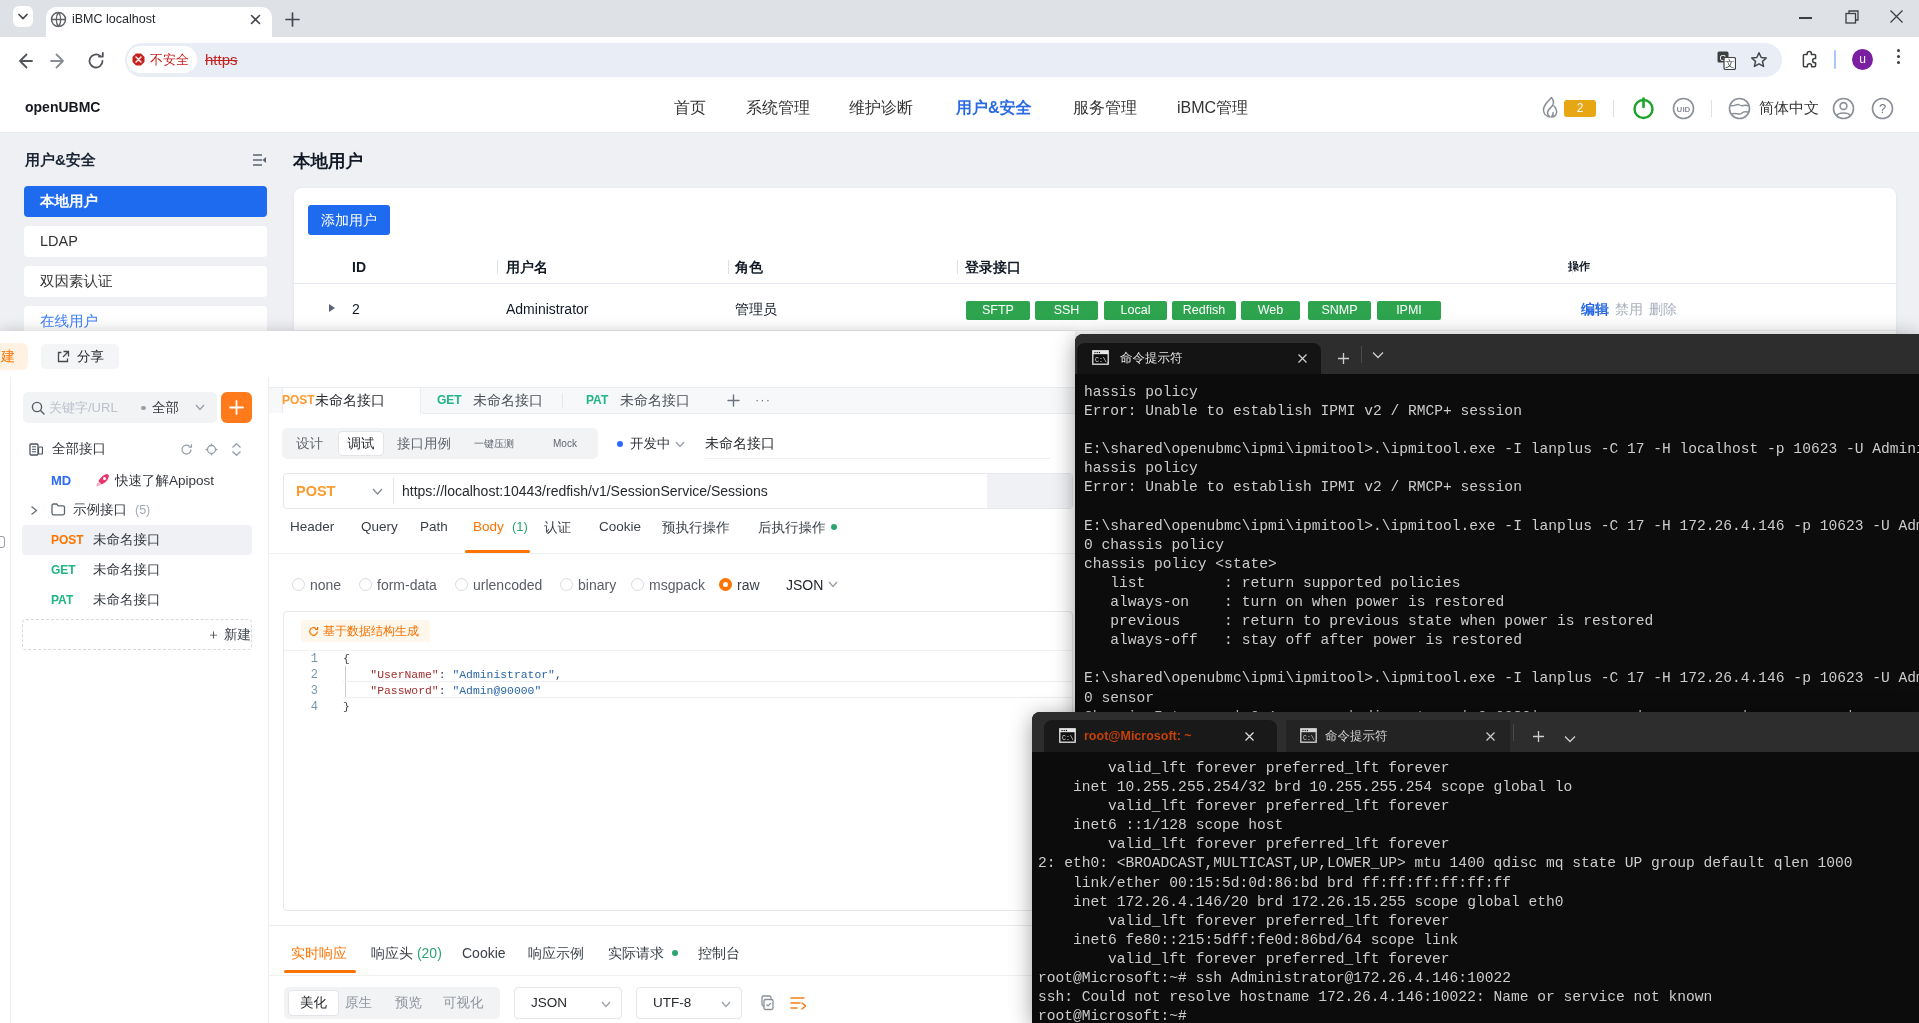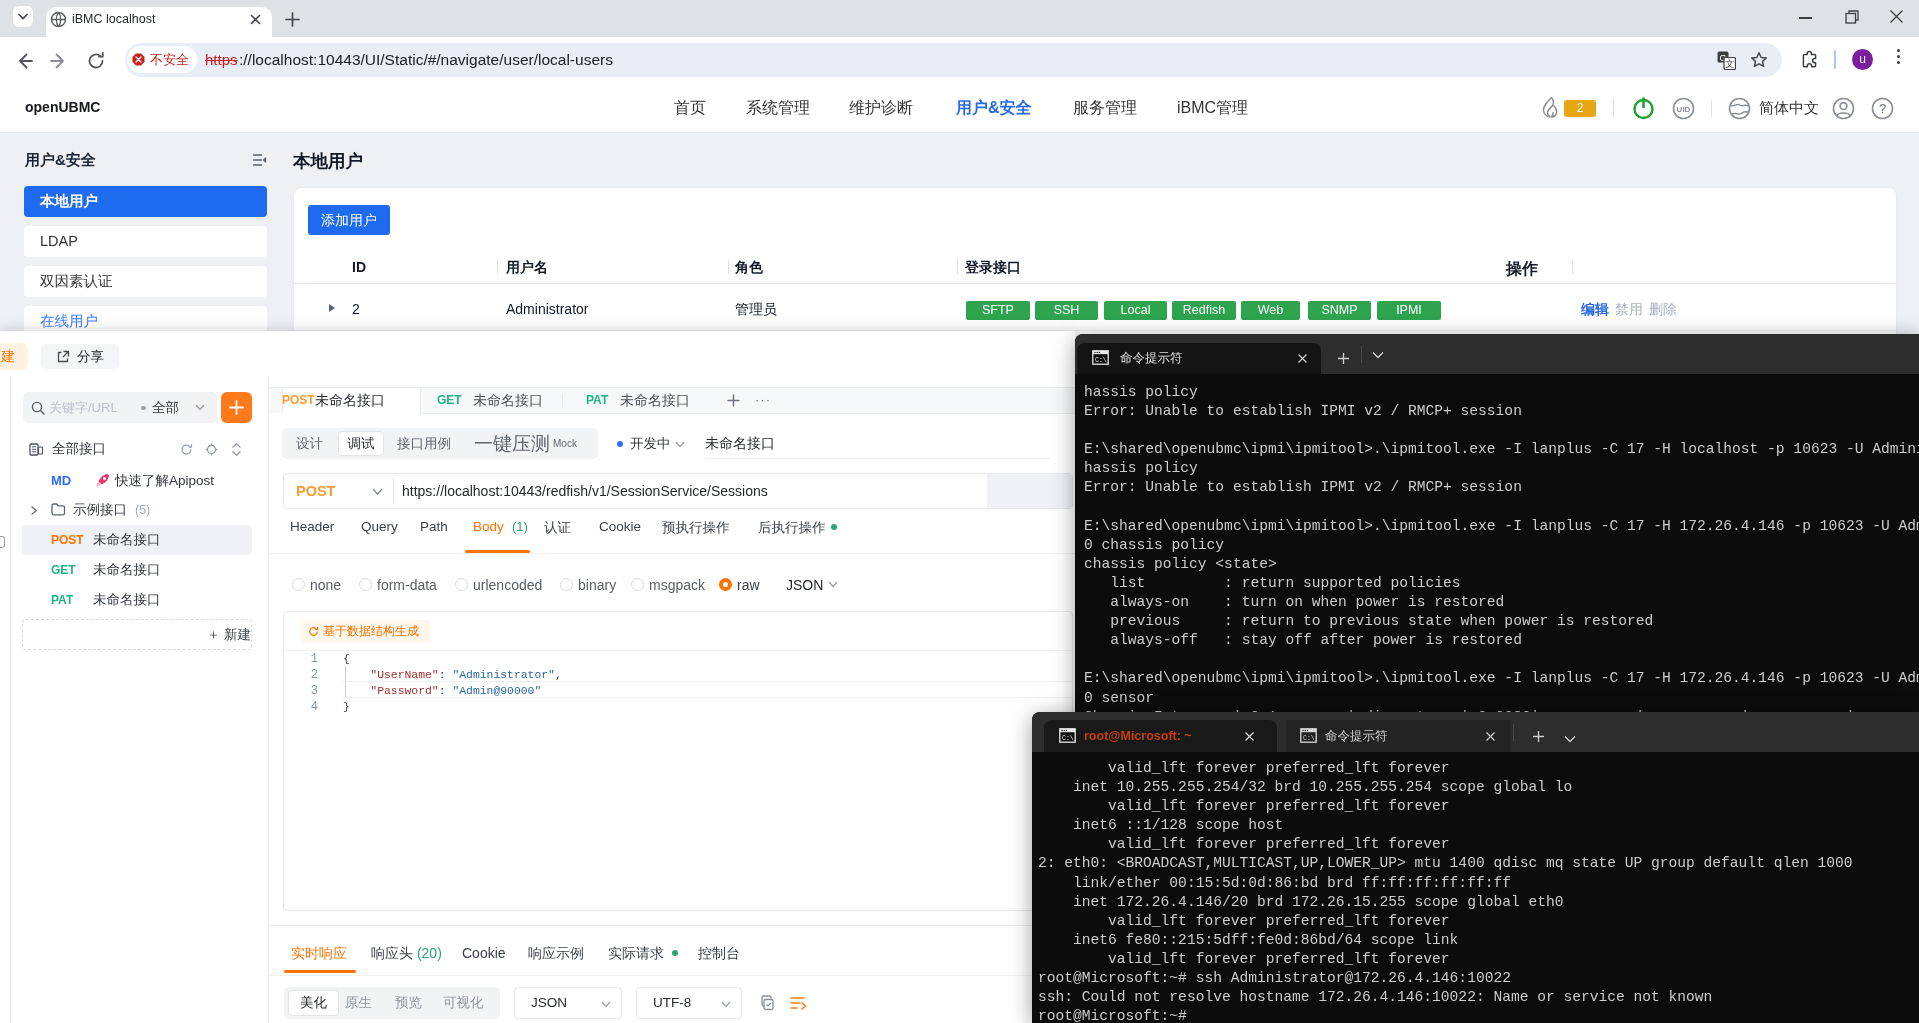--- a/index.html
+++ b/index.html
@@ -72,21 +72,20 @@
     </svg>
 
     <div class="a" style="left:125px;top:6px;width:1657px;height:34px;border-radius:17px;background:#E9EDF6;"></div>
     <div class="a" style="left:127px;top:9px;width:70px;height:27px;border-radius:14px;background:#fff;"></div>
     <svg class="a" style="left:132px;top:16px;" width="13" height="13" viewBox="0 0 13 13">
       <path d="M4 0.5 h5 l3.5 3.5 v5 l-3.5 3.5 h-5 L0.5 9 v-5 Z" fill="#C5221F"></path>
       <path d="M4 4 L9 9 M9 4 L4 9" stroke="#fff" stroke-width="1.4" stroke-linecap="round"></path>
     </svg>
     <div class="a" style="left:150px;top:10px;font-size:13px;color:#C5221F;line-height:25px;">不安全</div>
     <div class="a" style="left:205px;top:10px;font-size:15px;color:#C5221F;line-height:25px;text-decoration:line-through;">https</div>
-    <div class="a" style="left:239px;top:10px;font-size:15.5px;color:#202124;line-height:25px;">://localhost:10443/UI/Static/#/navigate/user/local-users</div>
 
     <svg class="a" style="left:1717px;top:14px;" width="19" height="19" viewBox="0 0 19 19">
       <rect x="0.5" y="0.5" width="11" height="11" rx="1.5" fill="#3C4043"></rect>
       <text x="6" y="9.5" font-size="9" fill="#fff" text-anchor="middle" font-family="Liberation Sans">G</text>
       <rect x="7" y="6.5" width="11.5" height="12" rx="1.5" fill="#fff" stroke="#3C4043" stroke-width="1.2"></rect>
       <text x="12.8" y="16" font-size="9.5" fill="#3C4043" text-anchor="middle" font-family="Liberation Sans">文</text>
     </svg>
     <svg class="a" style="left:1750px;top:14px;" width="18" height="18" viewBox="0 0 18 18">
       <path d="M9 1.8 L11.2 6.5 L16.3 7 L12.5 10.4 L13.6 15.4 L9 12.8 L4.4 15.4 L5.5 10.4 L1.7 7 L6.8 6.5 Z" fill="none" stroke="#45484D" stroke-width="1.5" stroke-linejoin="round"></path>
     </svg>
@@ -151,21 +150,21 @@
     <div class="a sideitem" style="top:173px;color:#3D7EFF;">在线用户</div>
     <div class="a" style="left:293px;top:16px;font-size:17.5px;font-weight:bold;color:#121A26;">本地用户</div>
 
     <div class="a" id="card">
       <div class="a" style="left:14px;top:17px;width:82px;height:30px;background:#1E6BEF;border-radius:3px;color:#fff;font-size:14px;text-align:center;line-height:30px;">添加用户</div>
 
       <div class="a" style="left:58px;top:71px;font-size:14px;font-weight:bold;color:#121A26;">ID</div>
       <div class="a" style="left:212px;top:71px;font-size:14px;font-weight:bold;color:#121A26;">用户名</div>
       <div class="a" style="left:441px;top:71px;font-size:14px;font-weight:bold;color:#121A26;">角色</div>
       <div class="a" style="left:671px;top:71px;font-size:14px;font-weight:bold;color:#121A26;">登录接口</div>
-      <div class="a" style="left:1212px;top:71px;font-size:16px;font-weight:bold;color:#121A26;">操作</div>
+      <div class="a" style="left:1274px;top:71px;font-size:11px;font-weight:bold;color:#121A26;">操作</div>
       <div class="a" style="left:203px;top:72px;width:1px;height:14px;background:#DDE1E8;"></div>
       <div class="a" style="left:434px;top:72px;width:1px;height:14px;background:#DDE1E8;"></div>
       <div class="a" style="left:663px;top:72px;width:1px;height:14px;background:#DDE1E8;"></div>
       <div class="a" style="left:1278px;top:72px;width:1px;height:14px;background:#DDE1E8;"></div>
       <div class="a" style="left:0;top:95px;width:1602px;height:1px;background:#E4E7ED;"></div>
 
       <div class="a" style="left:35px;top:116px;width:0;height:0;border-left:6px solid #5B6475;border-top:4.5px solid transparent;border-bottom:4.5px solid transparent;"></div>
       <div class="a" style="left:58px;top:113px;font-size:14px;color:#121A26;">2</div>
       <div class="a" style="left:212px;top:113px;font-size:14px;color:#121A26;">Administrator</div>
       <div class="a" style="left:441px;top:113px;font-size:14px;color:#121A26;">管理员</div>
@@ -274,21 +273,21 @@
       <svg class="a" style="left:727px;top:63px;" width="13" height="13" viewBox="0 0 13 13">
           <path d="M6.5 1 V12 M1 6.5 H12" stroke="#6B7280" stroke-width="1.4" stroke-linecap="round"></path>
         </svg>
       <div class="a" style="left:755px;top:57px;font-size:13px;color:#6B7280;line-height:23px;letter-spacing:1px;">···</div>
       <div class="a" style="left:421px;top:82px;width:654px;height:1px;background:#EBECEF;"></div>
 
       <div class="a" style="left:282px;top:97px;width:316px;height:31px;background:#F2F3F5;border-radius:5px;"></div>
       <div class="a" style="left:296px;top:97px;font-size:13.5px;color:#61666E;line-height:31px;">设计</div>
       <div class="a" style="left:338px;top:100px;width:46px;height:25px;background:#fff;border:1px solid #E2E4E9;border-radius:4px;box-sizing:border-box;text-align:center;line-height:23px;font-size:13.5px;color:#26292E;">调试</div>
       <div class="a" style="left:397px;top:97px;font-size:13.5px;color:#61666E;line-height:31px;">接口用例</div>
-      <div class="a" style="left:474px;top:97px;font-size:19px;color:#61666E;line-height:31px;text-align:center;">一键压测</div>
+      <div class="a" style="left:474px;top:97px;font-size:10px;color:#61666E;line-height:31px;text-align:center;">一键压测</div>
       <div class="a" style="left:553px;top:97px;font-size:10px;color:#61666E;line-height:31px;">Mock</div>
       <div class="a" style="left:617px;top:110px;width:6px;height:6px;border-radius:50%;background:#2B6BFF;"></div>
       <div class="a" style="left:630px;top:97px;font-size:13.5px;color:#33373D;line-height:31px;">开发中</div>
       <svg class="a" style="left:675px;top:110px;" width="10" height="7" viewBox="0 0 10 7">
           <path d="M1 1 L5 5.5 L9 1" fill="none" stroke="#9AA0AA" stroke-width="1.4"></path>
         </svg>
       <div class="a" style="left:705px;top:97px;font-size:14px;color:#26292E;line-height:31px;">未命名接口</div>
       <div class="a" style="left:705px;top:127px;width:345px;height:1px;background:#EFF0F2;"></div>
 
       <div class="a" style="left:283px;top:142px;width:790px;height:36px;border:1px solid #E5E7EB;border-radius:4px;box-sizing:border-box;"></div>

